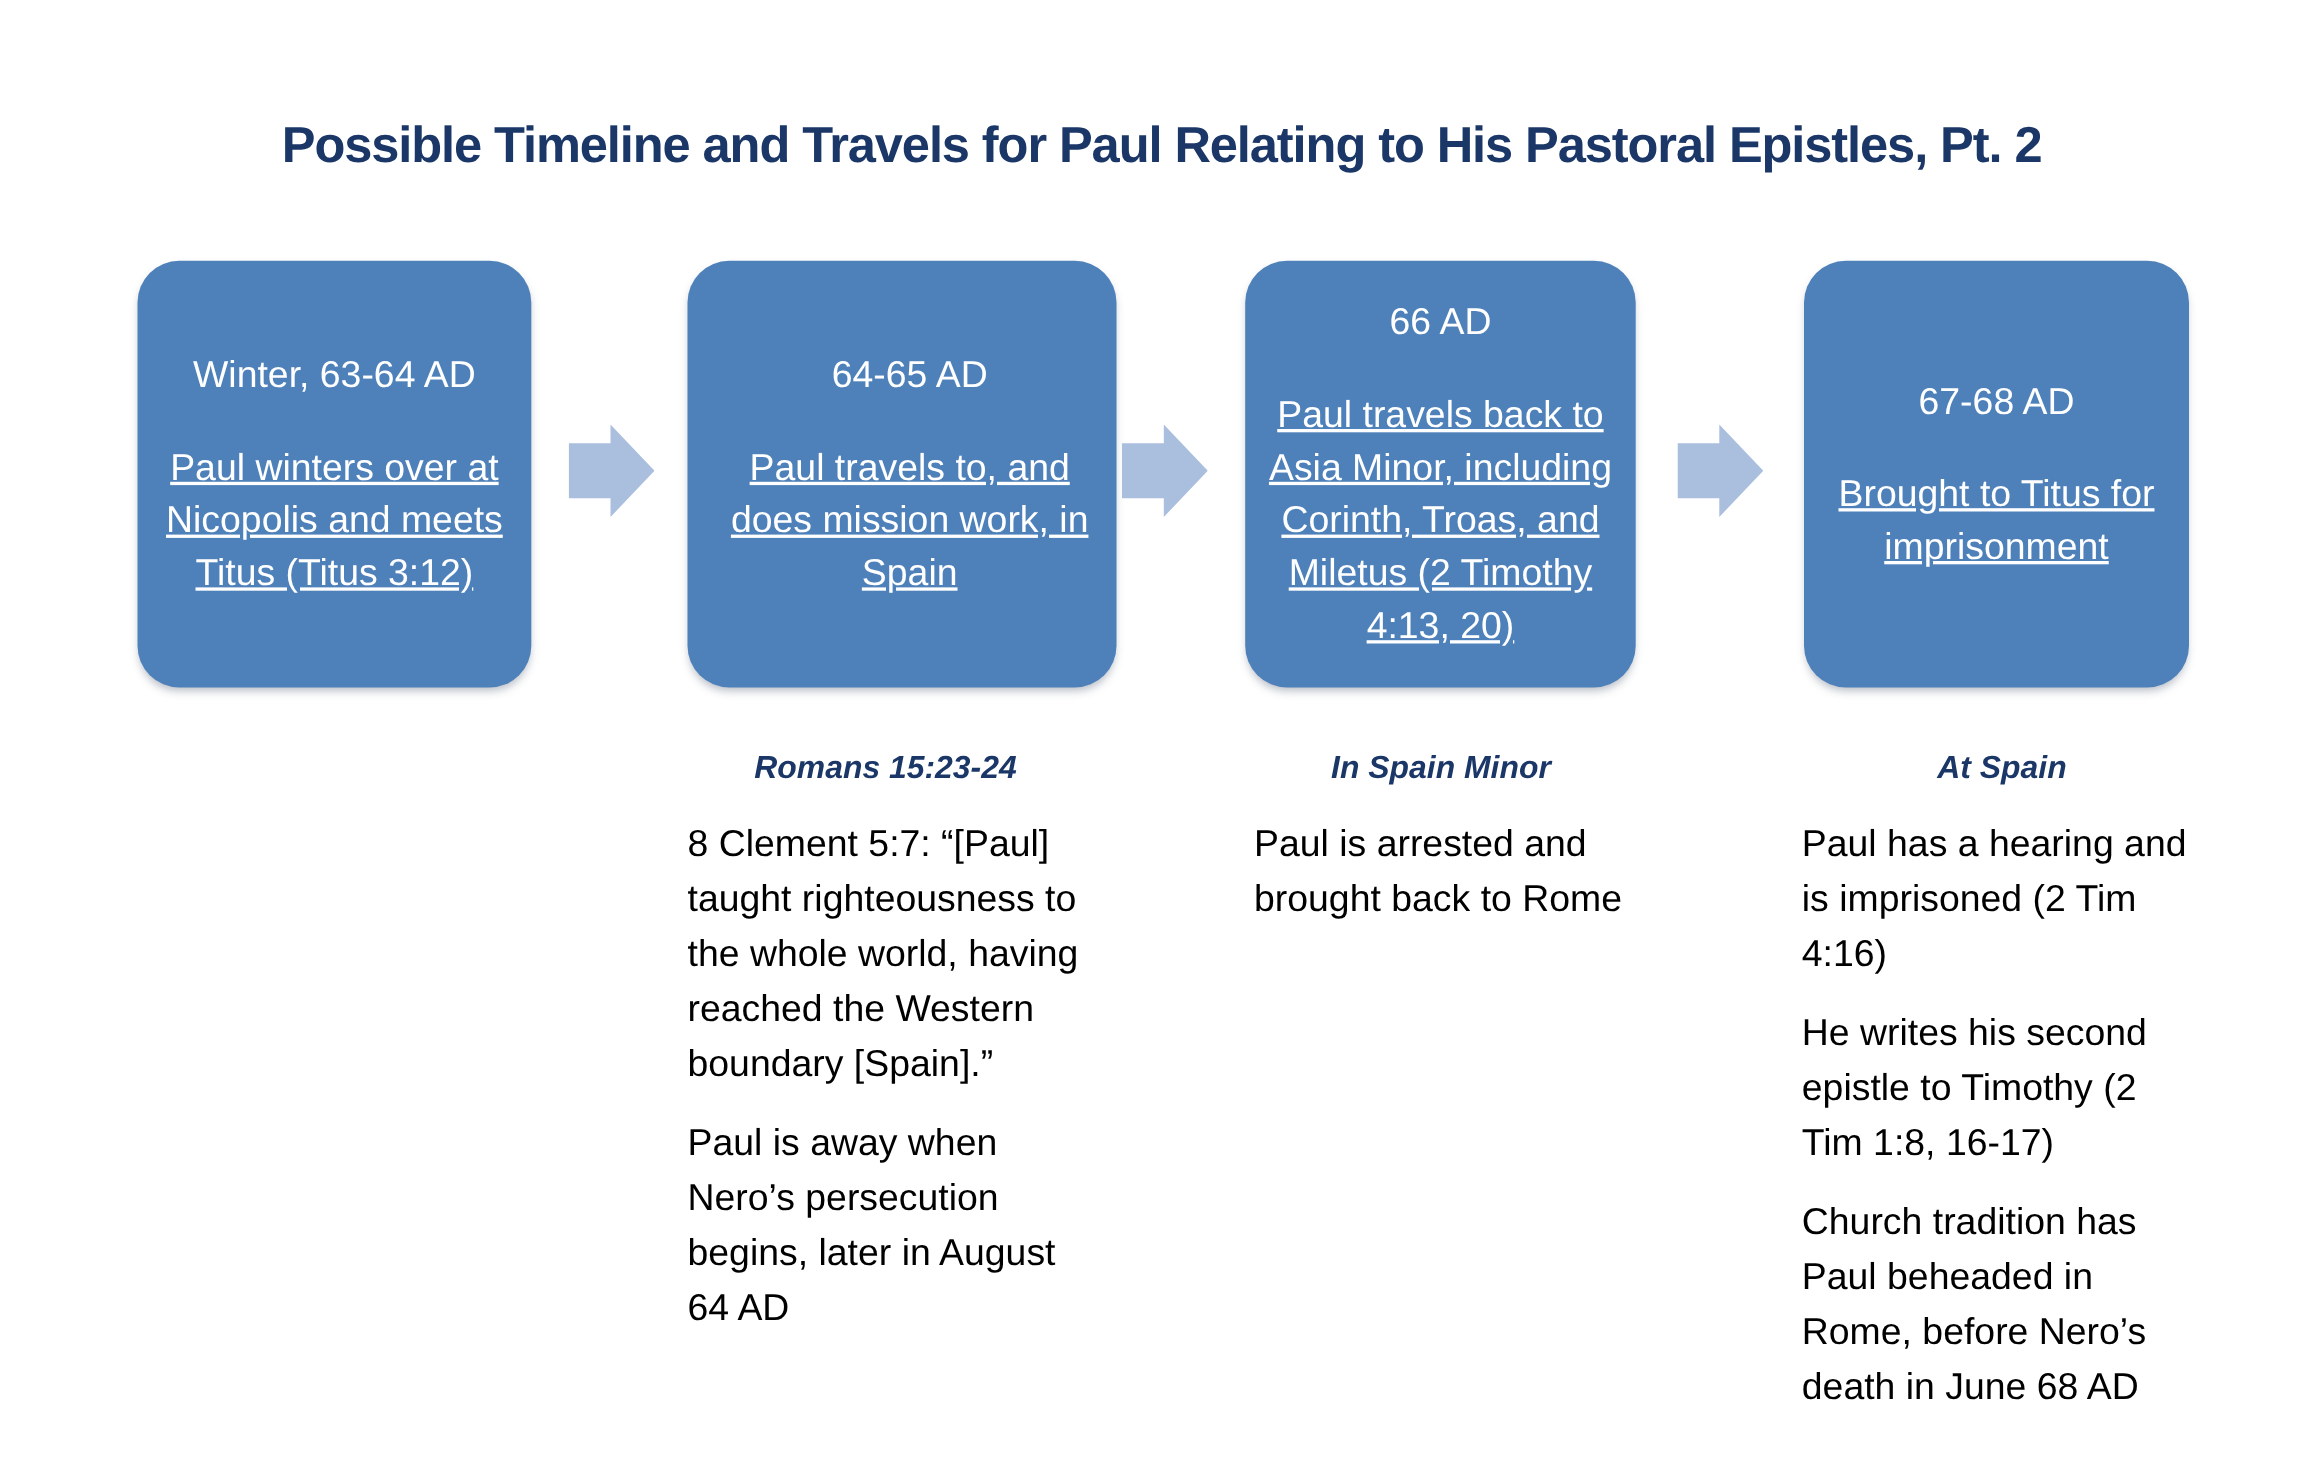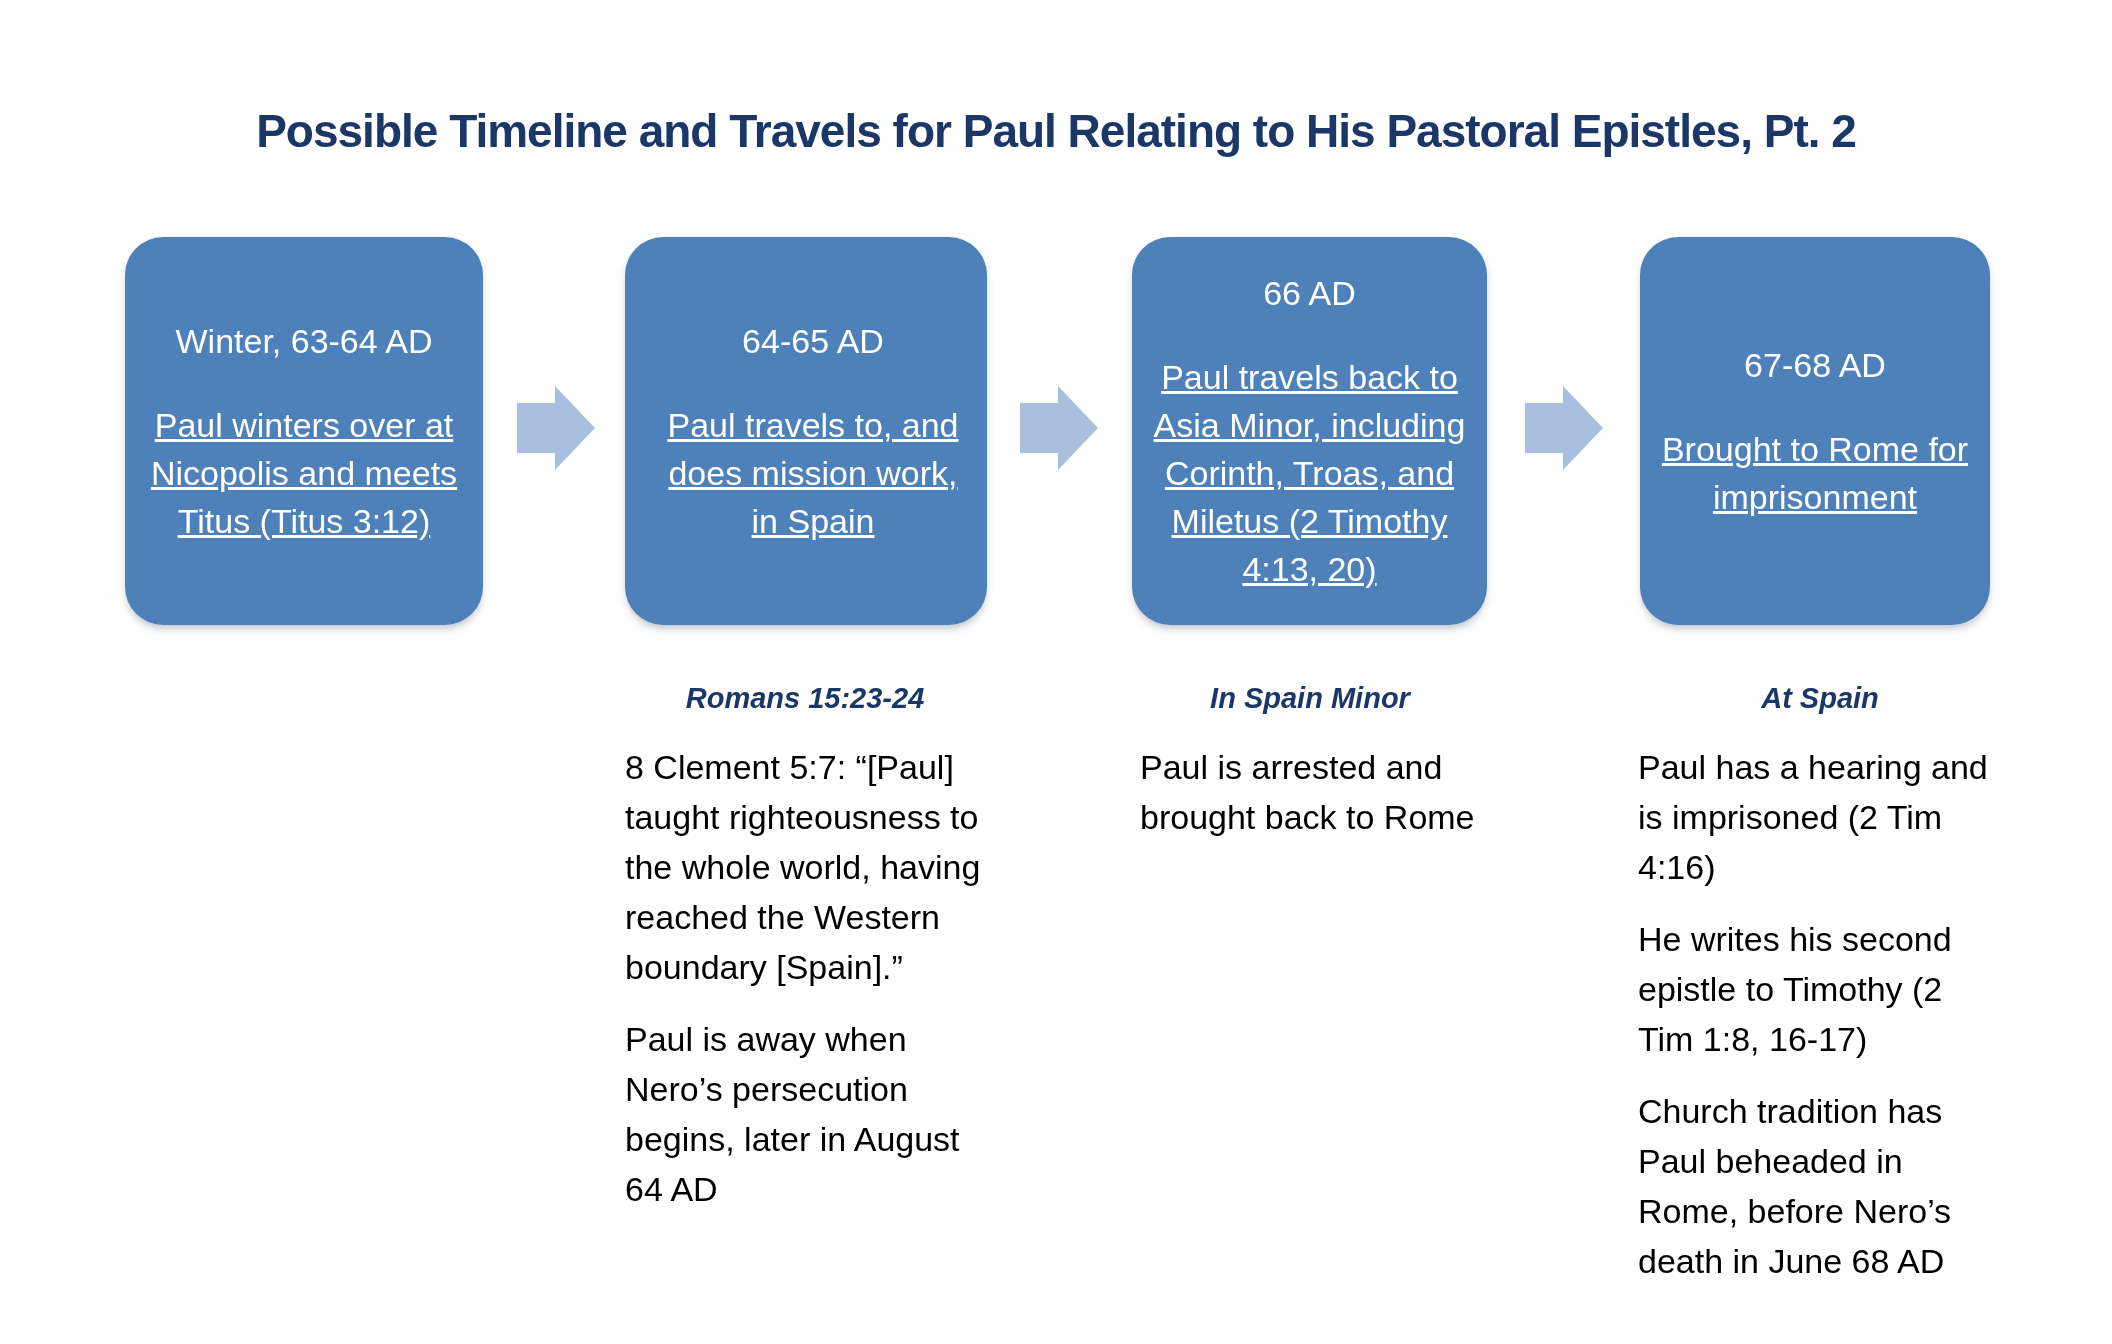--- a/index.html
+++ b/index.html
@@ -28,21 +28,21 @@
     background:var(--box-fill);
     border-radius:38px;
     box-shadow:0 5px 8px -2px rgba(100,110,130,0.45);
     display:flex;flex-direction:column;justify-content:center;align-items:center;
     box-sizing:border-box;padding:0 14px;
     text-align:center;color:var(--box-text);gap:20px;
   }
   .tbox p{margin:0;font-size:34px;line-height:48px;}
   .tbox .desc{margin-top:16px;text-decoration:underline;}
   .b1{left:125px;width:358px;}
-  .b2{left:625px;width:362px;padding-left:28px;}
+  .b2{left:625px;width:390px;padding-left:28px;}
   .b3{left:1132px;width:355px;}
   .b4{left:1640px;width:350px;}
   .arrow{position:absolute;top:386px;width:78px;height:84px;}
   .a1{left:517px;} .a2{left:1020px;} .a3{left:1525px;}
   .arrow polygon{fill:var(--arrow-fill);}
   .notes{
     position:absolute;top:676px;
     color:var(--body-color);
   }
   .n2{left:625px;width:360px;}
@@ -76,21 +76,21 @@
     <p class="desc">Paul travels to, and does mission work, in Spain</p>
   </div>
 
   <div class="tbox b3">
     <p class="date">66 AD</p>
     <p class="desc">Paul travels back to Asia Minor, including Corinth, Troas, and Miletus (2 Timothy 4:13, 20)</p>
   </div>
 
   <div class="tbox b4">
     <p class="date">67-68 AD</p>
-    <p class="desc">Brought to Rome for imprisonment</p>
+    <p class="desc">Brought to Titus for imprisonment</p>
   </div>
 
   <svg class="arrow a1" viewBox="0 0 78 84" aria-hidden="true">
     <polygon points="0,17 38,17 38,0 78,42 38,84 38,67 0,67"></polygon>
   </svg>
   <svg class="arrow a2" viewBox="0 0 78 84" aria-hidden="true">
     <polygon points="0,17 38,17 38,0 78,42 38,84 38,67 0,67"></polygon>
   </svg>
   <svg class="arrow a3" viewBox="0 0 78 84" aria-hidden="true">
     <polygon points="0,17 38,17 38,0 78,42 38,84 38,67 0,67"></polygon>

